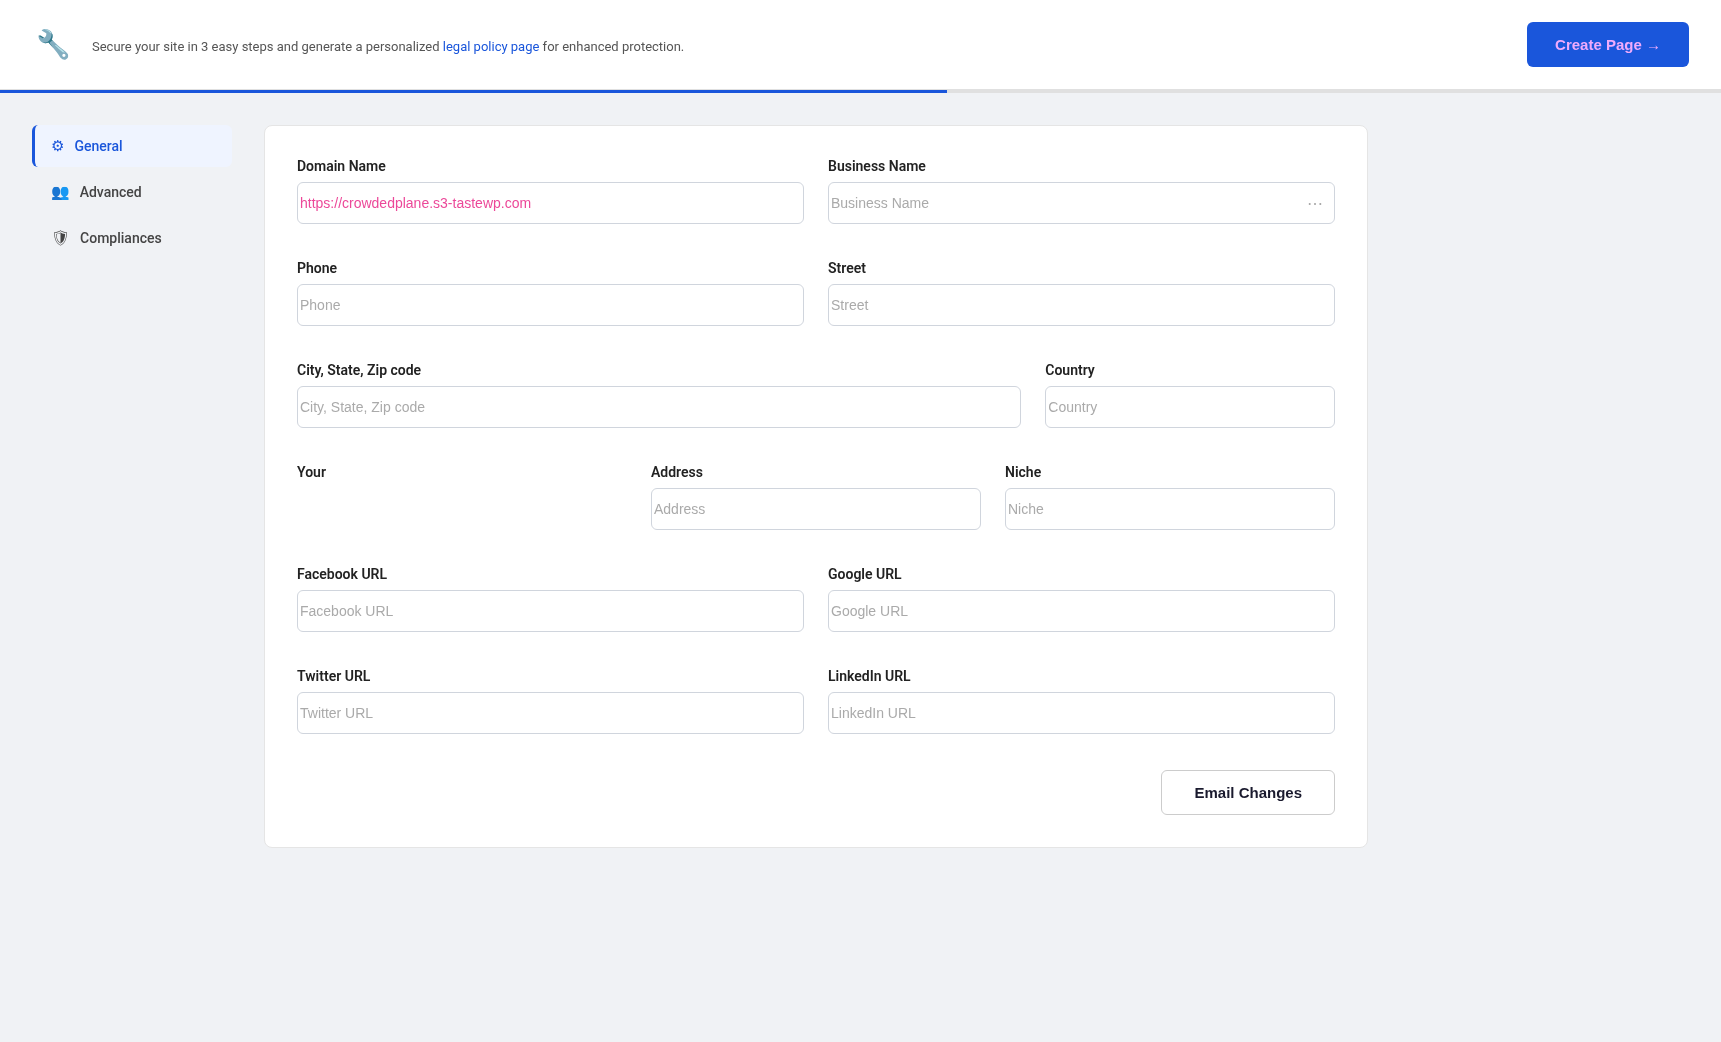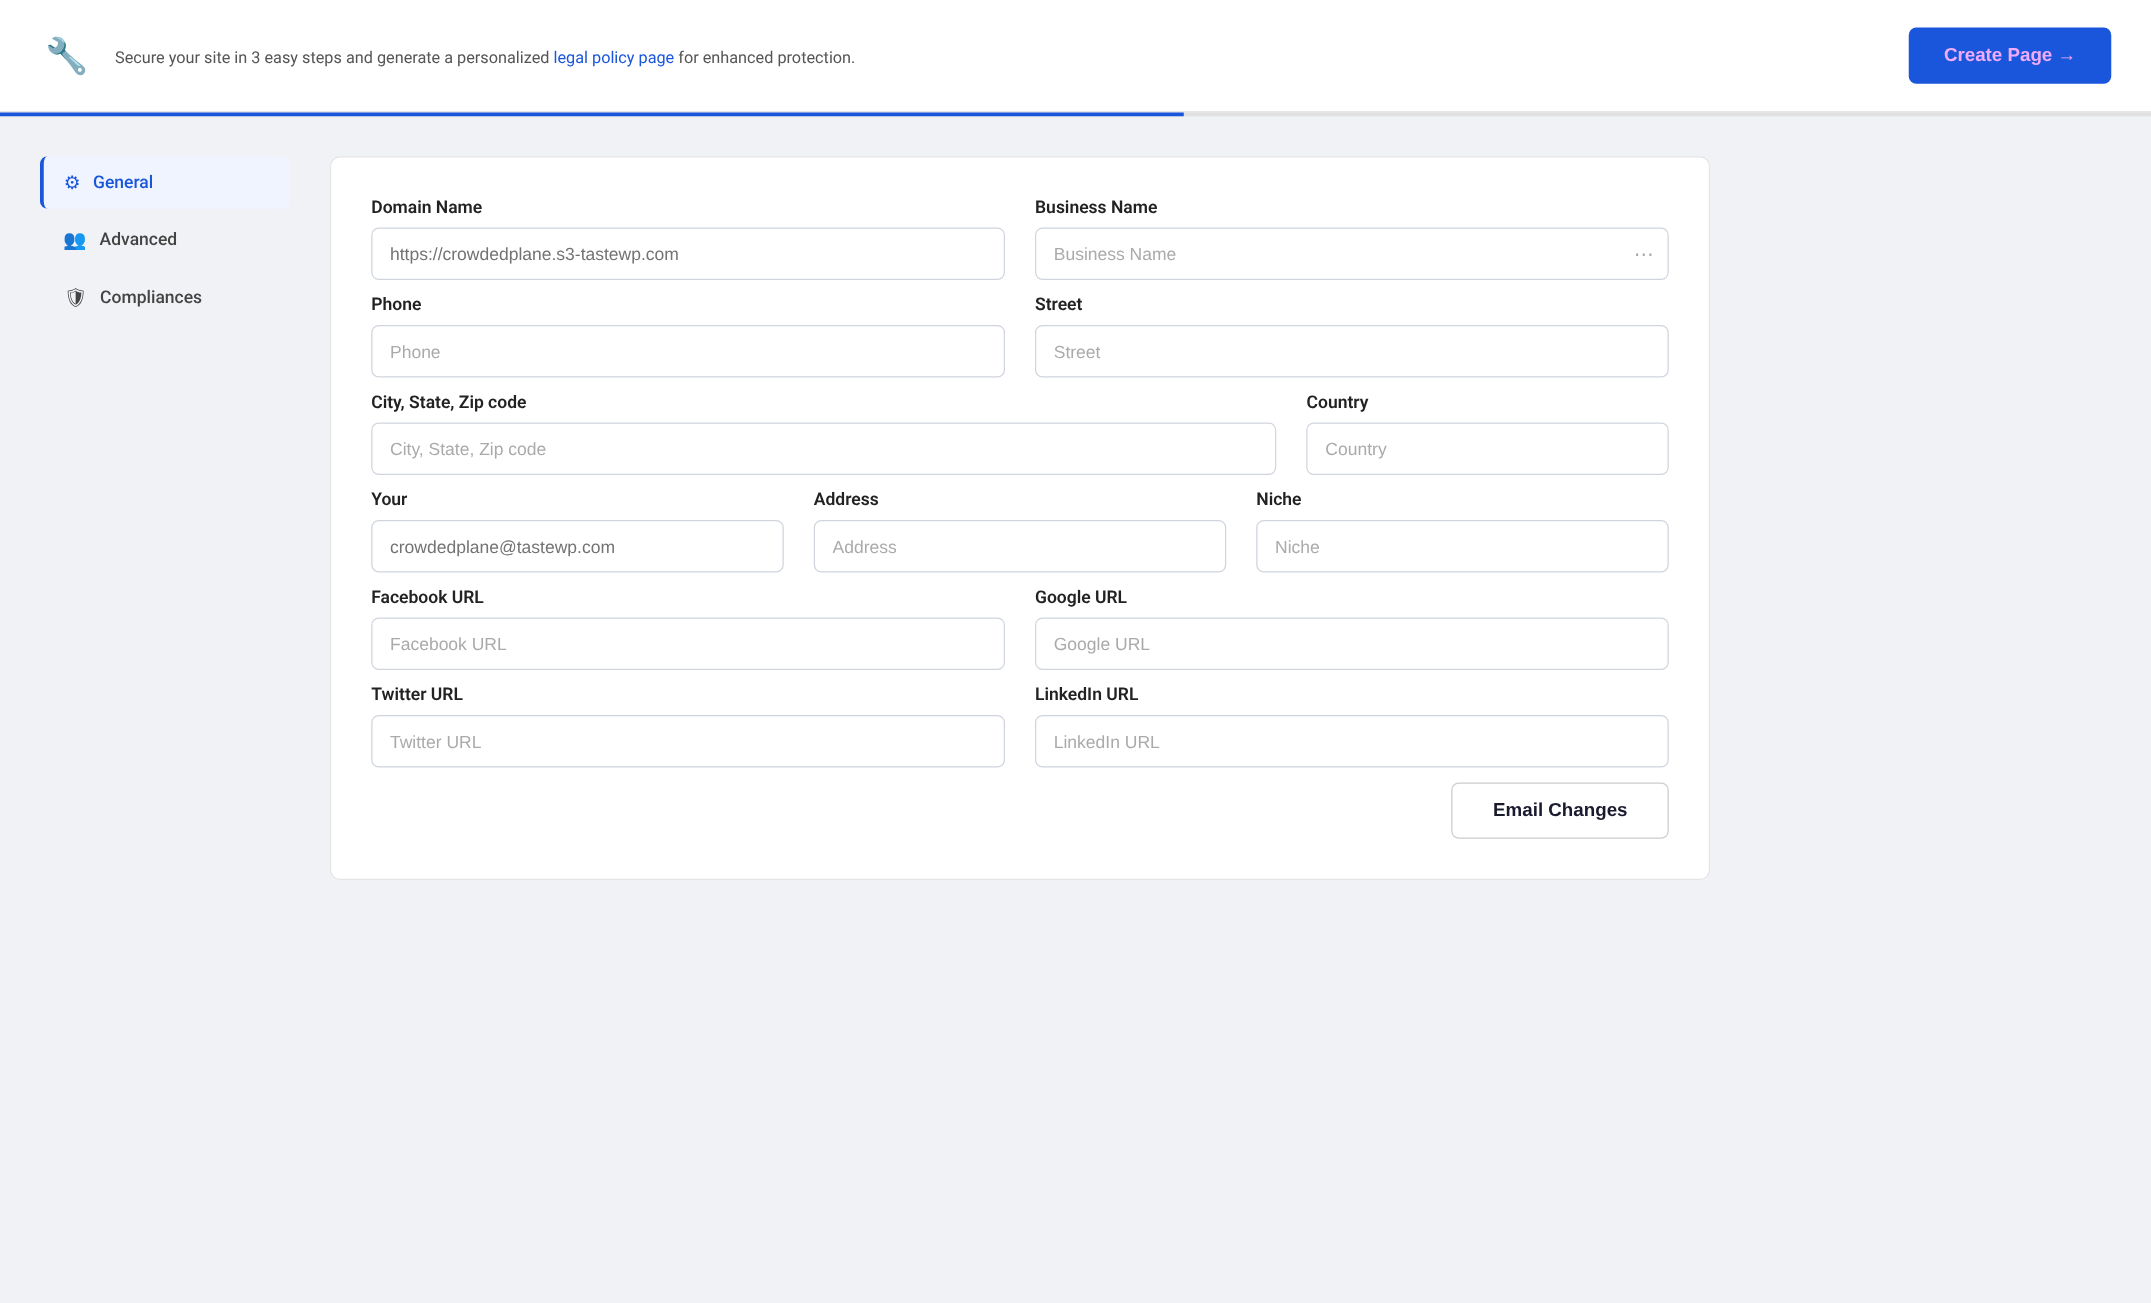--- a/index.html
+++ b/index.html
@@ -117,39 +117,39 @@
       flex: 1;
       background: #fff;
       border-radius: 8px;
       padding: 32px;
       border: 1px solid #e5e5e5;
     }
 
     .form-row {
       display: flex;
       gap: 24px;
-      margin-bottom: 12px;
+      margin-bottom: 36px;
     }
     .form-group {
       flex: 1;
       display: flex;
       flex-direction: column;
       gap: 8px;
     }
     .form-group label {
       font-size: 14px;
       font-weight: 600;
       color: #222;
     }
     .form-group input {
       border: 1px solid #d0d5dd;
       border-radius: 6px;
-      padding: 12px 14px;
+      padding: 12px 2px;
       font-size: 14px;
-      color: #737373;
+      color: #ec4899;
       background: #fff;
       outline: none;
       width: 100%;
     }
     .form-group input::placeholder {
       color: #aaa;
     }
     .input-with-icon {
       position: relative;
       display: flex;
@@ -251,21 +251,20 @@
       </div>
       <div class="form-group" style="flex: 1;">
         <label>Country</label>
         <input type="text" placeholder="Country" style="">
       </div>
     </div>
 
     <div class="form-row">
       <div class="form-group">
         <label>Your</label>
-        <input type="text" value="crowdedplane@tastewp.com" placeholder="Email" style="">
       </div>
       <div class="form-group">
         <label>Address</label>
         <input type="text" placeholder="Address" style="">
       </div>
       <div class="form-group">
         <label>Niche</label>
         <input type="text" placeholder="Niche" style="">
       </div>
     </div>

